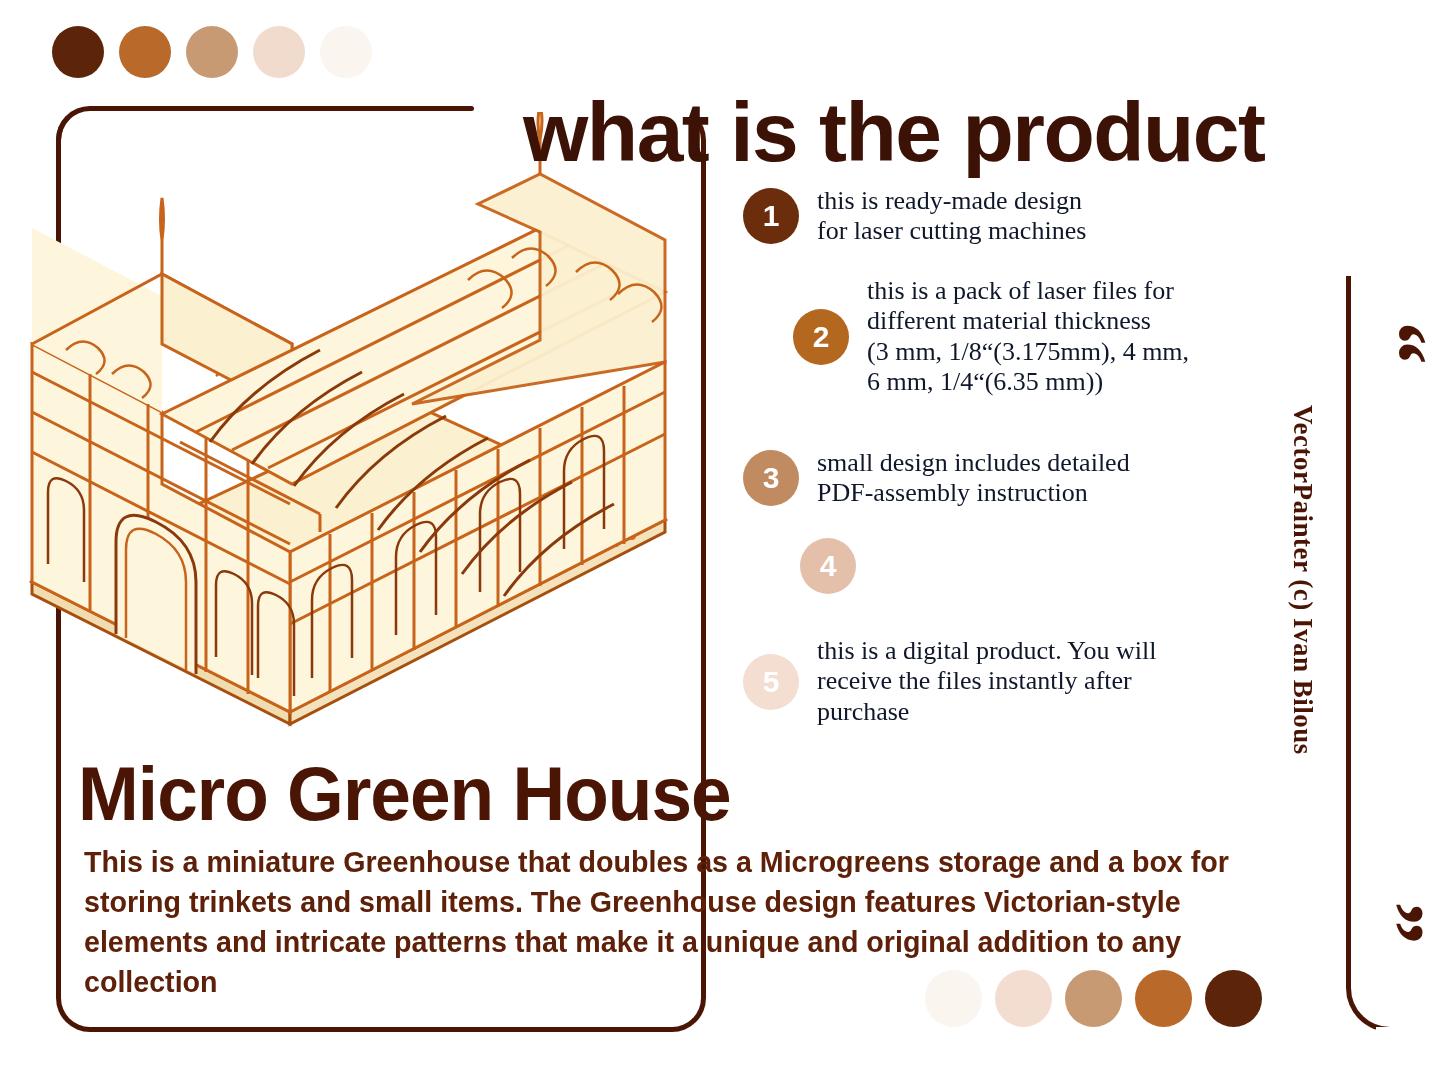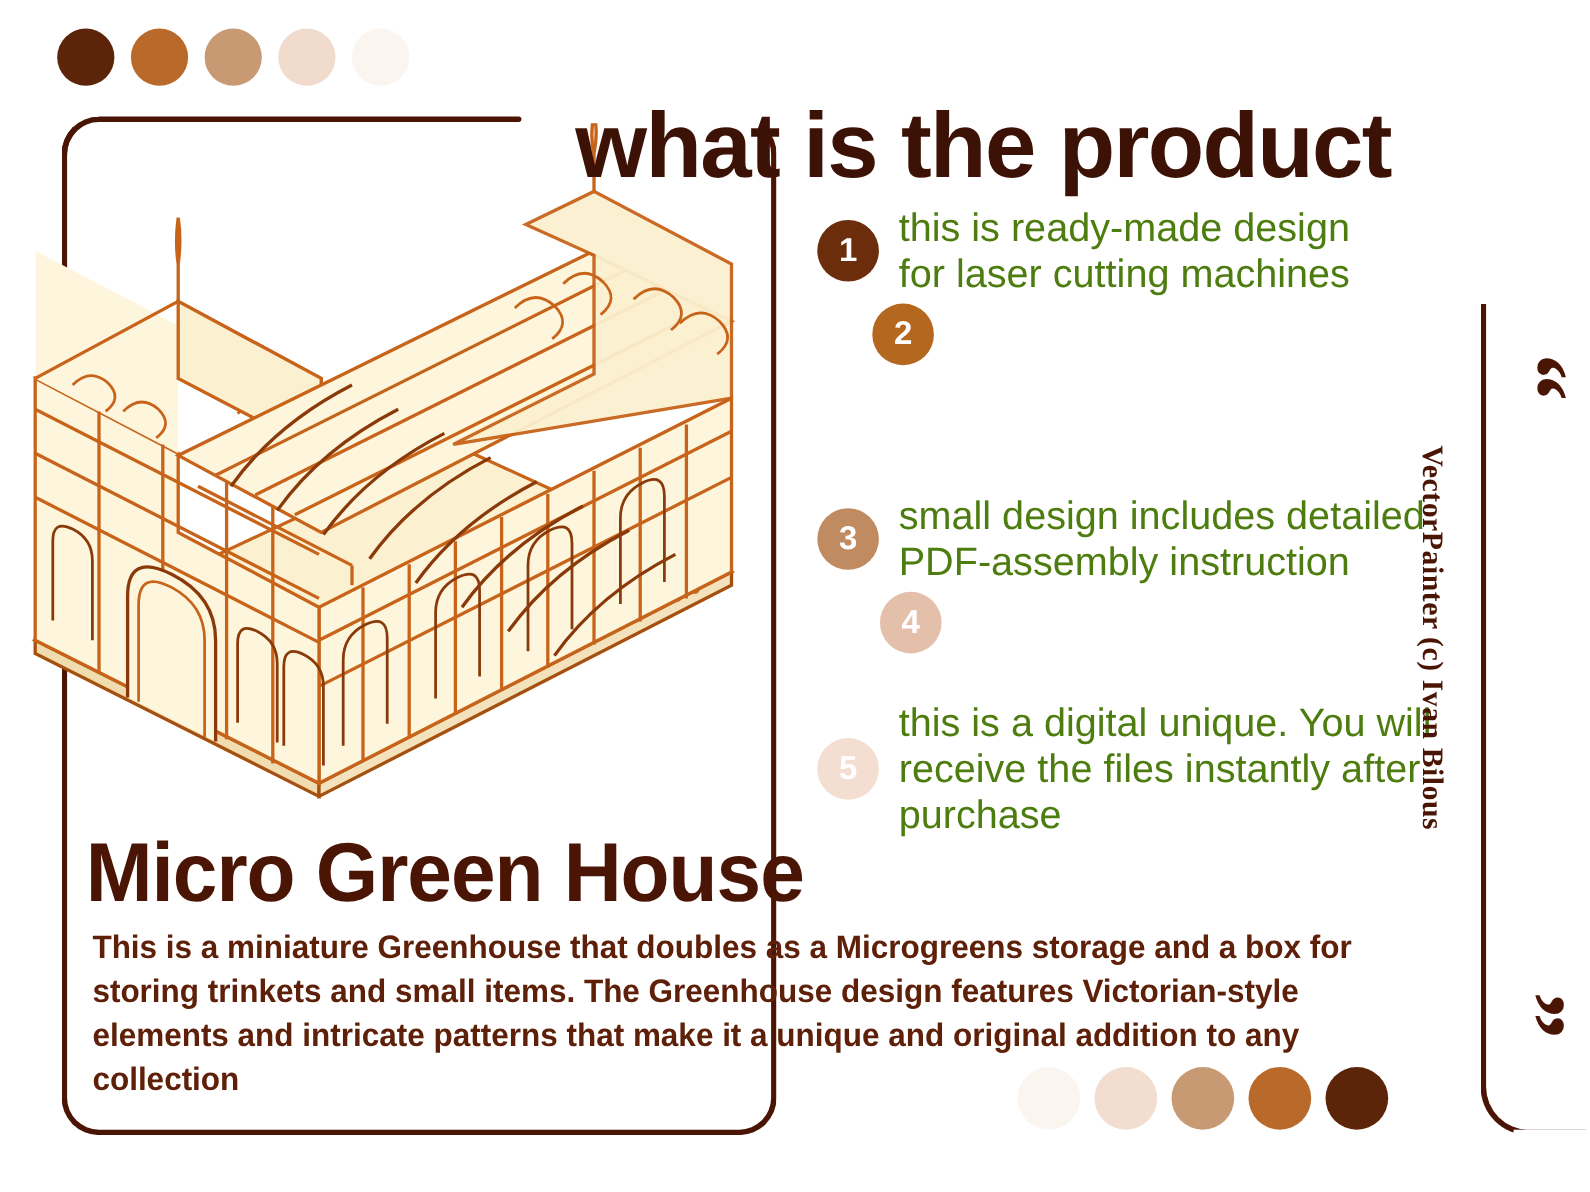--- a/index.html
+++ b/index.html
@@ -156,24 +156,25 @@
     color: #ffffff;
     font-size: 30px;
     font-weight: bold;
     display: flex;
     align-items: center;
     justify-content: center;
     line-height: 1;
   }
   .feature-text {
     margin-left: 18px;
-    color: #4d7c0f;
-    font-size: 36px;
+    color: #0f172a;
+    font-size: 26px;
     line-height: 1.17;
     white-space: pre-line;
+    font-family: Liberation Serif, serif;
   }
 
   #feature-1 { left: 8px;  top: 0px; }
   #feature-2 { left: 58px; top: 90px; }
   #feature-3 { left: 8px;  top: 262px; }
   #feature-4 { left: 65px; top: 352px; }
   #feature-5 { left: 8px;  top: 450px; }
 
   
   #product-name {
@@ -339,32 +340,36 @@
   <div id="headline">what is the product</div>
 
   <div id="feature-list">
     <div class="feature-item" id="feature-1">
       <span class="feature-badge" style="background: rgb(107, 45, 12);">1</span>
       <span class="feature-text">this is ready-made design
 for laser cutting machines</span>
     </div>
     <div class="feature-item" id="feature-2">
       <span class="feature-badge" style="background: rgb(180, 103, 31);">2</span>
+      <span class="feature-text">this is a pack of laser files for
+different material thickness
+(3 mm, 1/8“(3.175mm), 4 mm,
+6 mm, 1/4“(6.35 mm))</span>
     </div>
     <div class="feature-item" id="feature-3">
       <span class="feature-badge" style="background: rgb(192, 139, 97);">3</span>
       <span class="feature-text">small design includes detailed
 PDF-assembly instruction</span>
     </div>
     <div class="feature-item" id="feature-4">
       <span class="feature-badge" style="background: rgb(228, 192, 171);">4</span>
     </div>
     <div class="feature-item" id="feature-5">
       <span class="feature-badge" style="background: rgb(243, 222, 209);">5</span>
-      <span class="feature-text">this is a digital unique. You will
+      <span class="feature-text">this is a digital product. You will
 receive the files instantly after
 purchase</span>
     </div>
   </div>
 
   <div id="product-name">Micro Green House</div>
   <div id="product-desc">This is a miniature Greenhouse that doubles as a Microgreens storage and a box for storing trinkets and small items. The Greenhouse design features Victorian-style elements and intricate patterns that make it a unique and original addition to any collection</div>
 
   <div id="right-frame"></div>
   <div id="right-frame-bottom-trim"></div>

